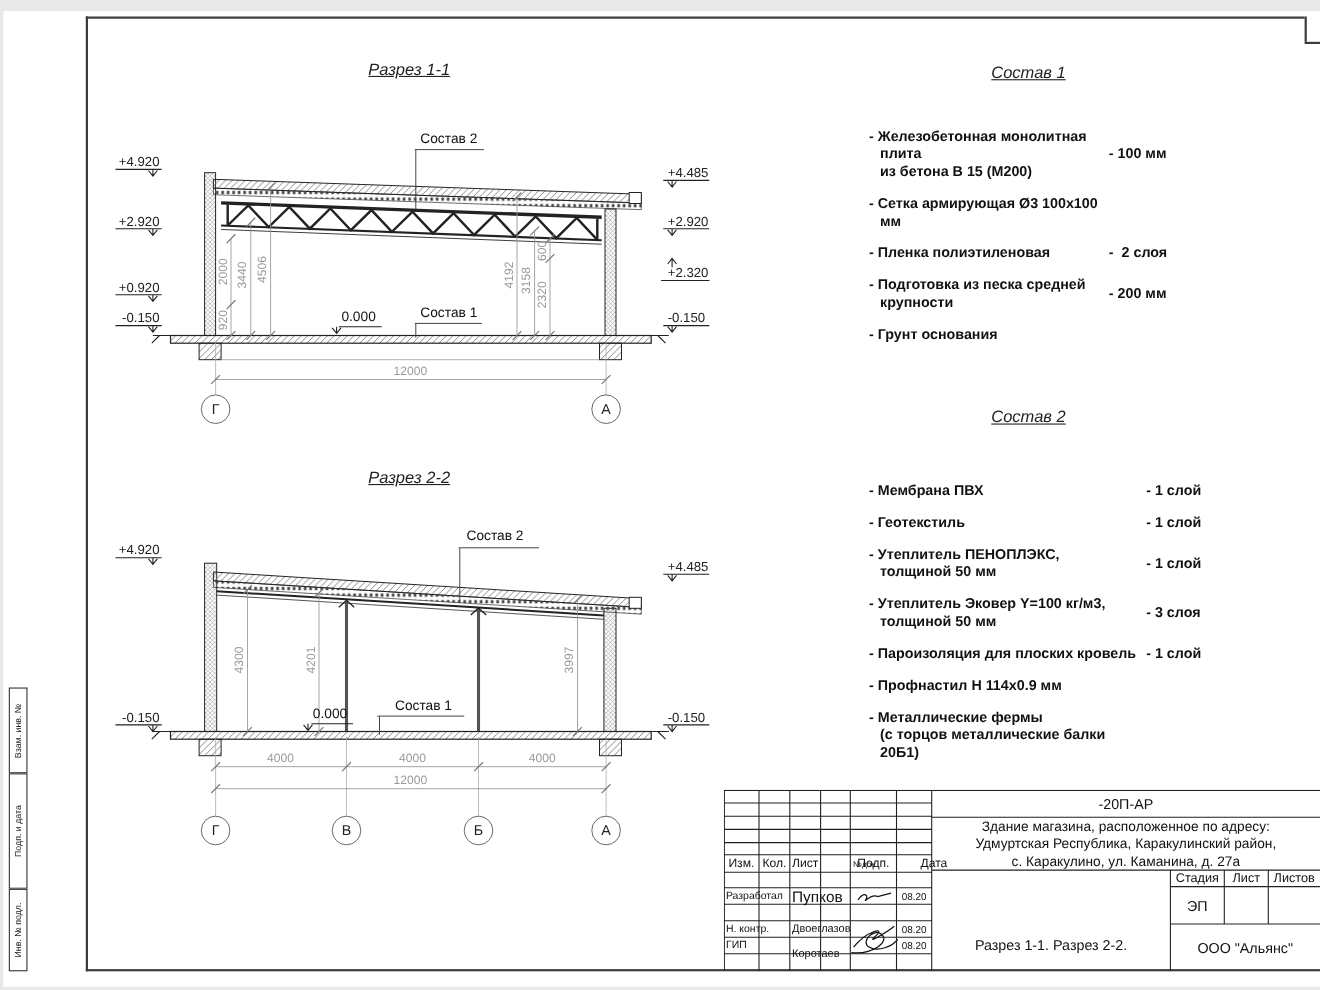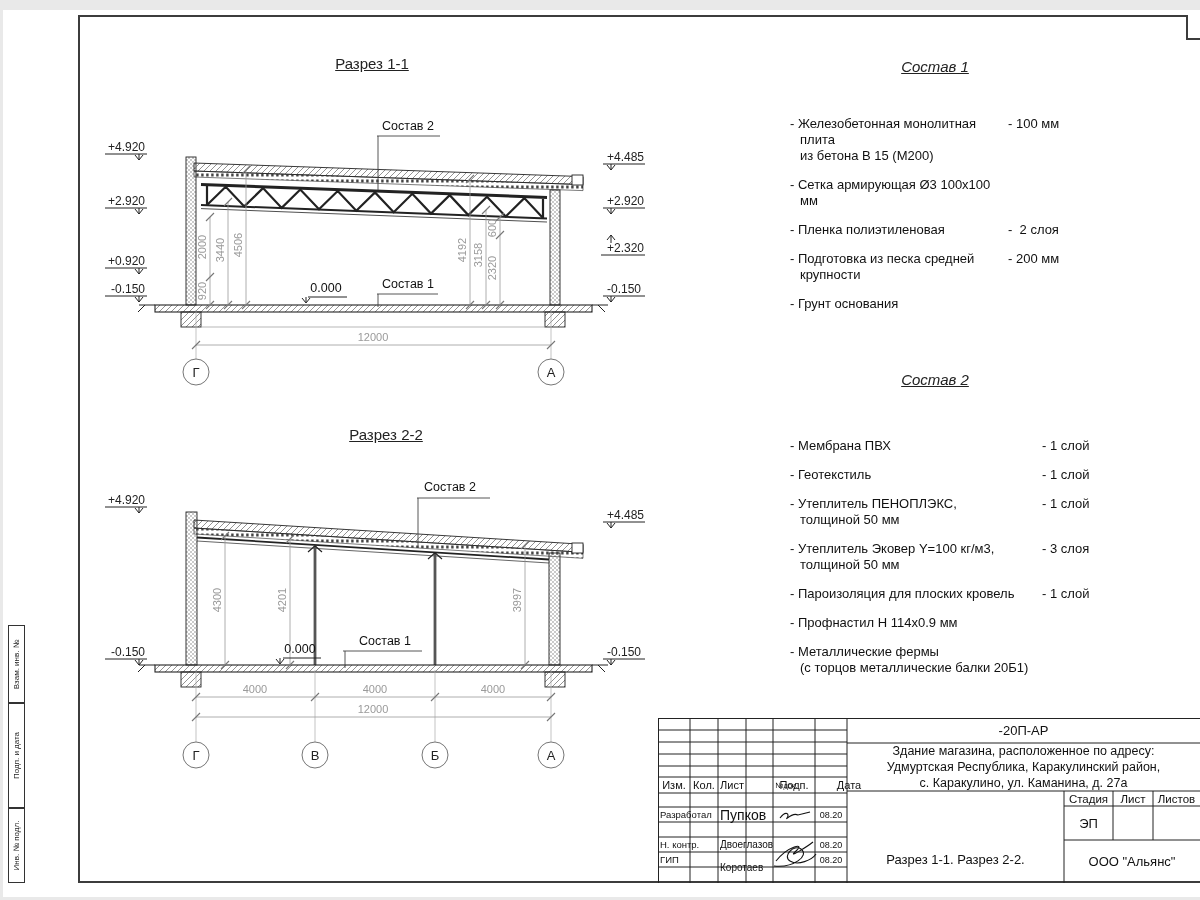--- a/index.html
+++ b/index.html
@@ -1,26 +1,26 @@
 <!DOCTYPE html>
 <html><head>
 <meta charset="utf-8">
 <style>
   html,body{margin:0;padding:0;}
   .page{position:relative;width:1200px;height:900px;background:#e9e9e9;overflow:hidden;
         font-family:"Liberation Sans",sans-serif;color:#1a1a1a;}
   .sheet{position:absolute;left:3px;top:10px;width:1197px;height:887px;background:#ffffff;}
   .abs{position:absolute;}
   .fline{position:absolute;background:#3c3c3c;}
-  .dtitle{position:absolute;width:200px;text-align:center;font-size:15px;
+  .dtitle{position:absolute;width:200px;text-align:center;font-size:15px;font-style:italic;
           text-decoration:underline;color:#222;}
   .ltitle{position:absolute;width:190px;text-align:center;font-size:15px;font-style:italic;
           text-decoration:underline;color:#222;}
   .mlist{position:absolute;font-size:13px;line-height:16px;color:#111;}
-  .mrow{display:flex;align-items:flex-start;margin-bottom:13px;}
+  .mrow{display:flex;align-items:center;margin-bottom:13px;font-weight:bold;}
   .mname{flex:1;white-space:pre-line;padding-left:10px;text-indent:-10px;}
   .mval{width:82px;white-space:pre;}
   .mlist2 .mval{width:78px;}
   
   .dtx{font:11px "Liberation Sans",sans-serif;fill:#9a9a9a;}
   .etx{font:12px "Liberation Sans",sans-serif;fill:#222;}
   .ltx{font:12.5px "Liberation Sans",sans-serif;fill:#111;}
   .atx{font:13px "Liberation Sans",sans-serif;fill:#222;text-anchor:middle;}
   
   .tbt{position:absolute;display:flex;align-items:center;justify-content:center;
@@ -45,21 +45,21 @@
     <span>Взам. инв. №</span>
   </div>
   <div class="strip-cell" style="top:703px;height:105px;">
     <span>Подп. и дата</span>
   </div>
   <div class="strip-cell" style="top:808px;height:75px;">
     <span>Инв. № подл.</span>
   </div>
 
   <div class="dtitle" style="left:272px;top:55px;">Разрез 1-1</div>
-  <div class="dtitle" style="left:286px;top:426px;">Разрез 2-2</div>
+  <div class="dtitle" style="left:272px;top:426px;">Разрез 2-2</div>
 
   <svg class="abs" style="left:95px;top:40px;" width="550" height="745" viewBox="0 0 550 745">
     <defs>
       <pattern id="hz" width="6" height="6" patternUnits="userSpaceOnUse">
         <path d="M0 6 L6 0" stroke="#777" stroke-width="0.8"></path>
       </pattern>
       <pattern id="wz" width="4" height="4" patternUnits="userSpaceOnUse">
         <path d="M0 4 L4 0 M0 0 L4 4" stroke="#888" stroke-width="0.45"></path>
       </pattern>
       <pattern id="dz" width="5" height="6" patternUnits="userSpaceOnUse">

